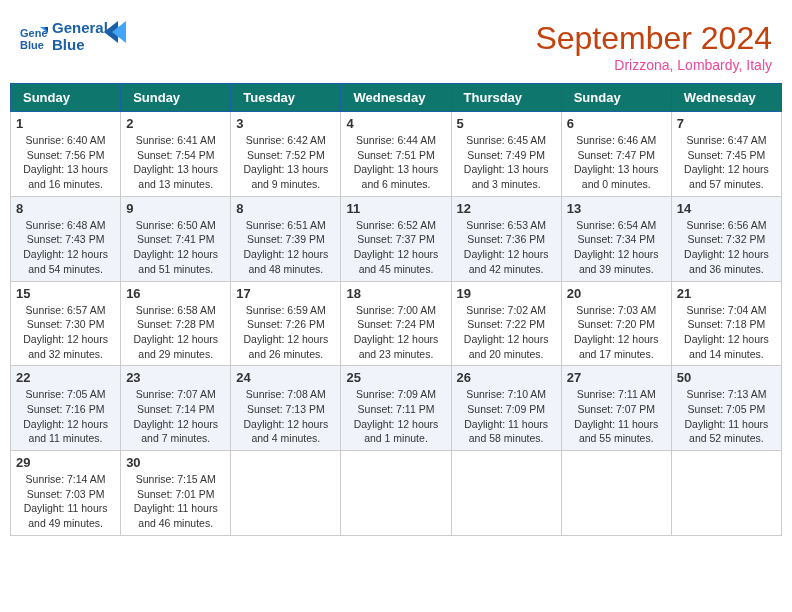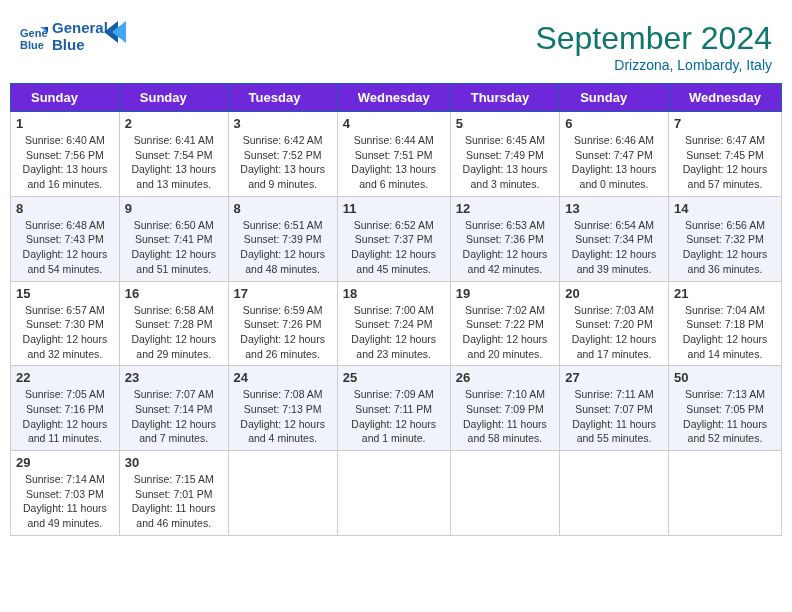--- a/index.html
+++ b/index.html
@@ -24,36 +24,36 @@
     .logo-icon {
       width: 28px;
       height: 28px;
     }
     .title-block {
       text-align: right;
     }
     .month-title {
       font-size: 32px;
       font-weight: normal;
-      color: #0f766e;
+      color: #c2410c;
     }
     .location {
       font-size: 14px;
-      color: #0369a1;
+      color: #ec4899;
     }
     .calendar {
       width: 100%;
       border-collapse: collapse;
       margin-top: 5px;
       font-size: 11px;
     }
     .calendar thead tr th {
-      background: #6d28d9;
+      background: #0f766e;
       color: #fff;
-      padding: 6px 20px;
+      padding: 6px 12px;
       text-align: left;
       font-size: 13px;
       font-weight: bold;
       border: 1px solid #1a5fa8;
     }
     .calendar tbody tr td {
       border: 1px solid #ccc;
       padding: 4px 5px;
       vertical-align: top;
       width: 14.28%;

